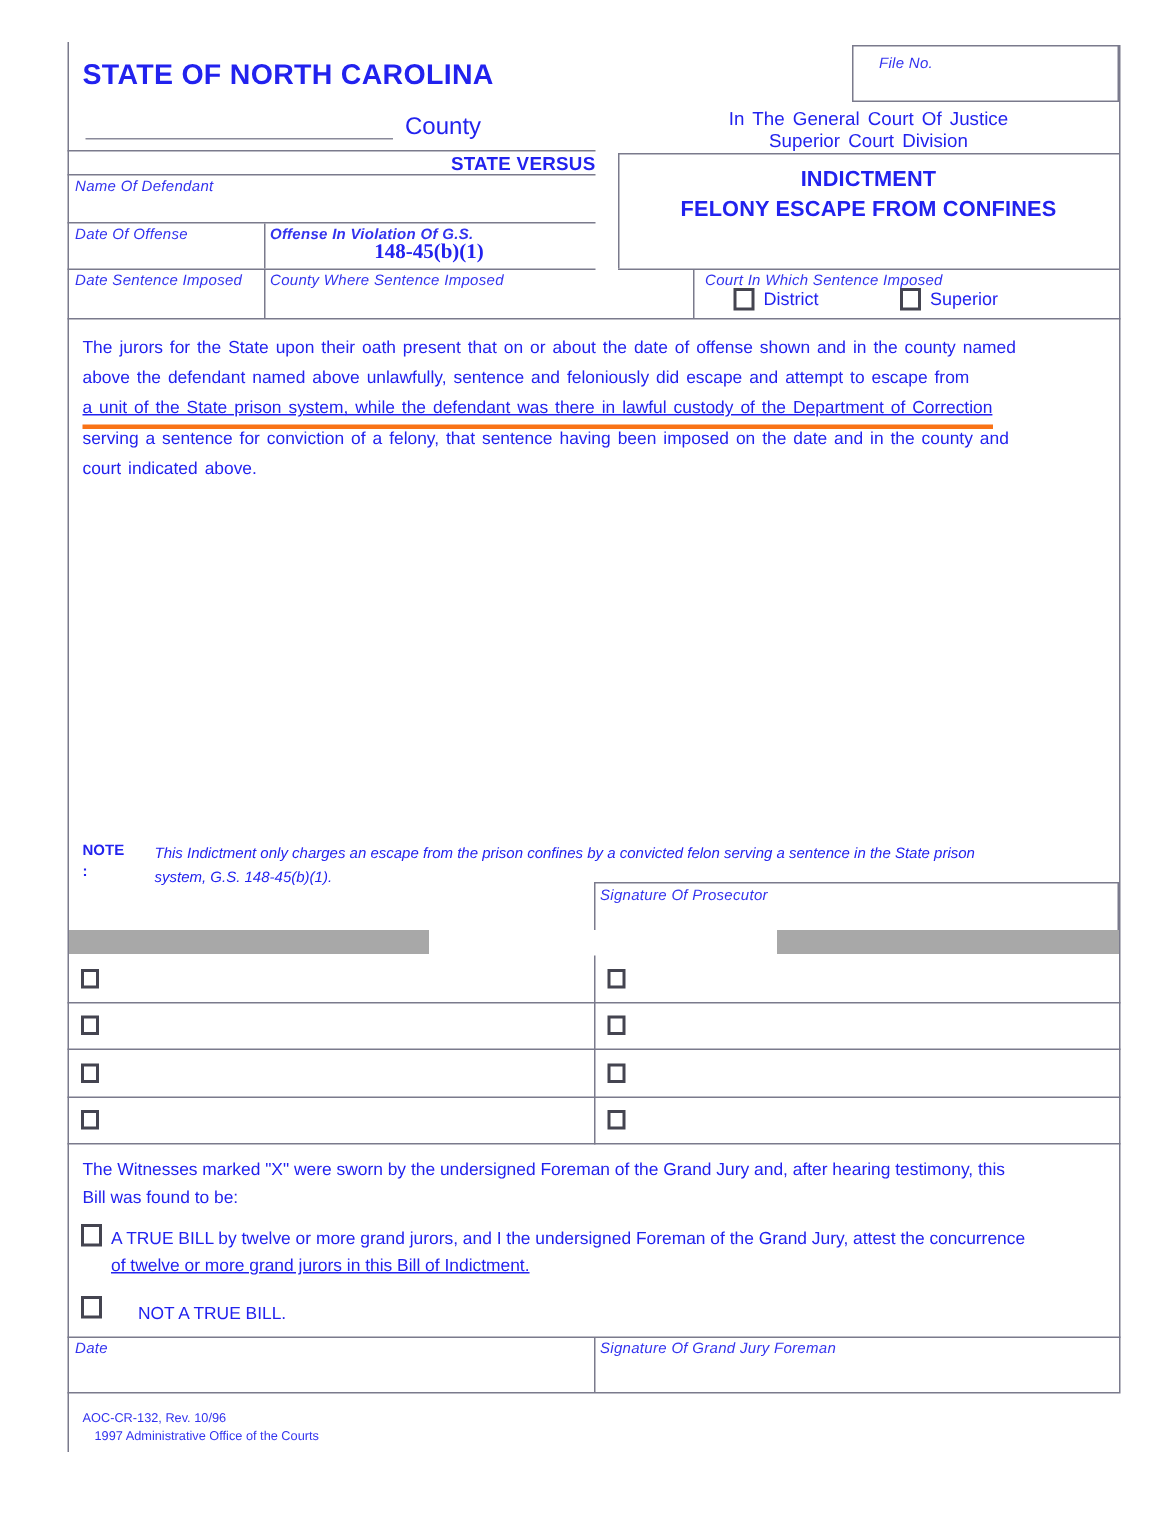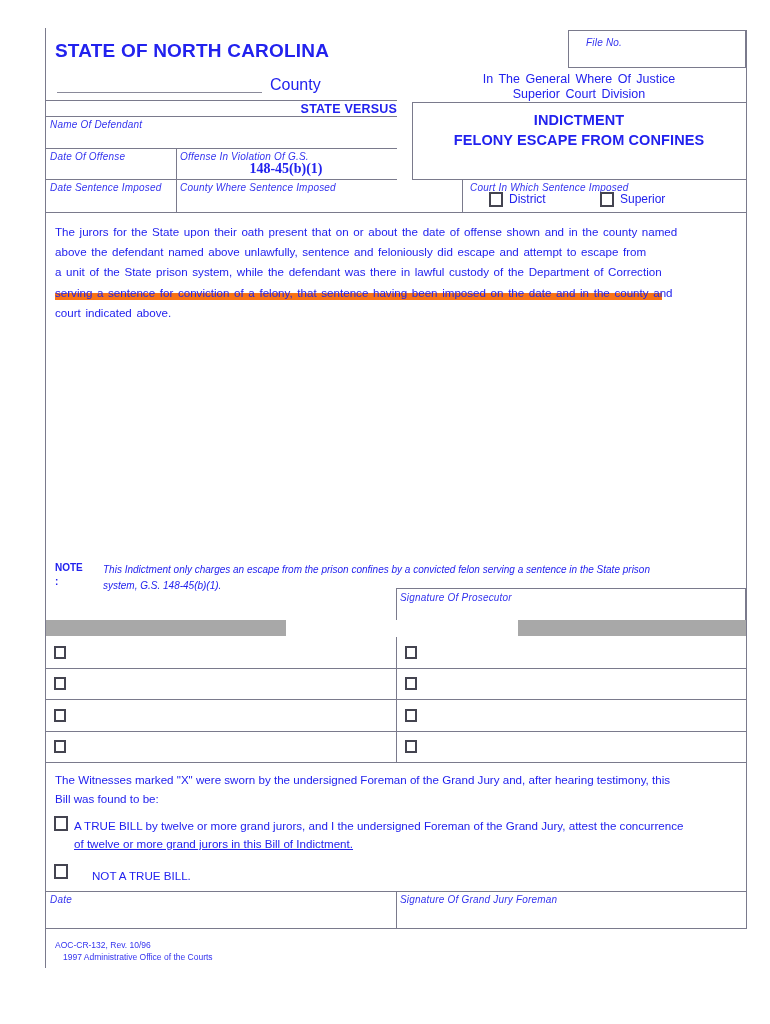--- a/index.html
+++ b/index.html
@@ -74,23 +74,24 @@
     color: #2222ee;
   }
   .bodytext {
     font-size: 11.6px;
     color: #2222ee;
     line-height: 20px;
     word-spacing: 1.4px;
     white-space: nowrap;
   }
   .bodytext.underlined {
-    border-bottom: 7px solid #f97316;
+    border-bottom: 3px solid #f97316;
     display: inline-block;
-    padding-bottom: 11px;
+    padding-bottom: 1px;
+    text-decoration: underline;
   }
   .note-label {
     font-size: 10px;
     font-weight: bold;
     color: #2222ee;
     line-height: 14px;
   }
   .note-text {
     font-size: 10px;
     font-style: italic;
@@ -144,39 +145,39 @@
   <div class="abs vline" style="left:45px; top:28px; height:940px;"></div>
 
   <div class="abs title-state" style="left:55px; top:40px;">STATE OF NORTH CAROLINA</div>
 
   <div class="abs blank-rule" style="left:57px; top:92px; width:205px;"></div>
   <div class="abs county-word" style="left:270px; top:76px;">County</div>
 
   <div class="abs" style="left:568px; top:30px; width:178px; height:38px; border:1px solid #7a7a8c; box-sizing:border-box; background:#fff;"></div>
   <div class="abs fieldlabel" style="left:586px; top:37px;">File No.</div>
 
-  <div class="abs courtline" style="left:412px; top:72px; width:334px;">In The General Where Of Justice</div>
+  <div class="abs courtline" style="left:412px; top:72px; width:334px;">In The General Court Of Justice</div>
   <div class="abs courtline" style="left:412px; top:87px; width:334px;">Superior Court Division</div>
 
   <div class="abs hline" style="left:412px; top:102px; width:334px;"></div>
 
   <div class="abs hline" style="left:45px; top:100px; width:352px;"></div>
   <div class="abs state-versus" style="left:45px; top:102px; width:352px;text-align:right;">STATE VERSUS</div>
   <div class="abs hline" style="left:45px; top:116px; width:352px;"></div>
 
   <div class="abs fieldlabel" style="left:50px; top:119px;">Name Of Defendant</div>
   <div class="abs" style="left:46px; top:128px; width:350px; height:19px;"></div>
   <div class="abs hline" style="left:45px; top:148px; width:352px;"></div>
 
   <div class="abs fieldlabel" style="left:50px; top:151px;">Date Of Offense</div>
   <div class="abs" style="left:46px; top:160px; width:128px; height:18px;"></div>
 
   <div class="abs vline" style="left:176px; top:149px; height:30px;"></div>
 
-  <div class="abs fieldlabel" style="left:180px; top:151px;">Offense In Violation Of G.S.</div>
+  <div class="abs fieldlabel" style="left:180px; top:151px;font-weight:bold;">Offense In Violation Of G.S.</div>
   <div class="abs gs-number" style="left:176px; top:161px; width:220px; text-align:center;">148-45(b)(1)</div>
   <div class="abs hline" style="left:45px; top:179px; width:352px;"></div>
 
   <div class="abs fieldlabel" style="left:50px; top:182px;">Date Sentence Imposed</div>
   <div class="abs" style="left:46px; top:191px; width:128px; height:20px;"></div>
 
   <div class="abs vline" style="left:176px; top:180px; height:32px;"></div>
 
   <div class="abs fieldlabel" style="left:180px; top:182px;">County Where Sentence Imposed</div>
   <div class="abs" style="left:180px; top:191px; width:215px; height:20px;"></div>

